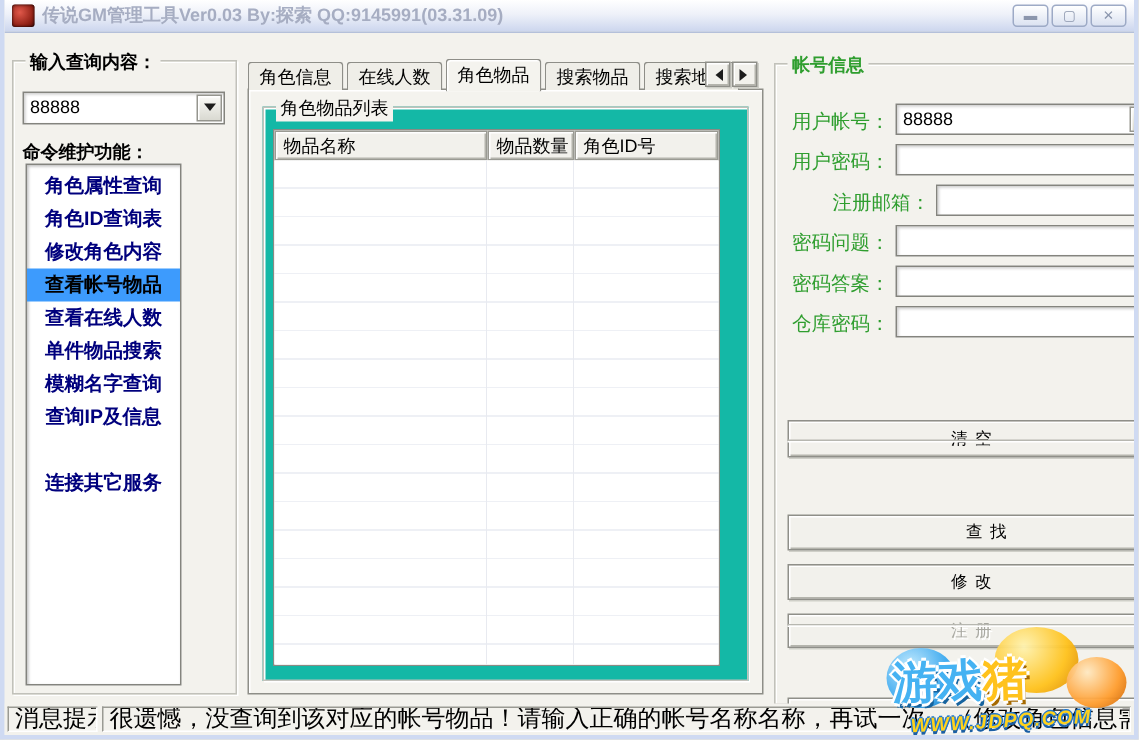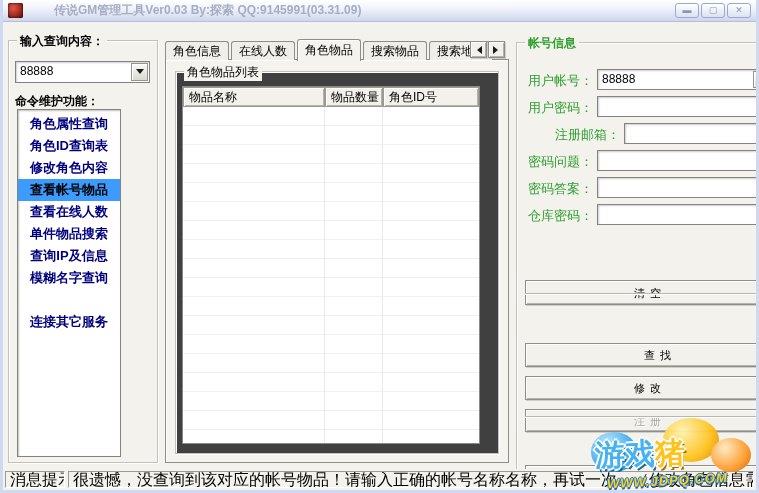--- a/index.html
+++ b/index.html
@@ -22,21 +22,21 @@
     display:flex; align-items:center; padding:0 5px; gap:5px;
   }
   .app-icon {
     width:15px; height:15px; border-radius:2px;
     background:radial-gradient(circle at 35% 35%, #e0584a, #8c1d12 70%, #4d0b06);
     box-shadow:inset 0 0 2px #000;
     flex:0 0 auto;
   }
   .title-text {
     flex:1; font-weight:bold; font-size:12px; color:#a6adc2;
-    white-space:nowrap; overflow:hidden;margin-left:26px;
+    white-space:nowrap; overflow:hidden;
   }
   .win-controls { display:flex; gap:2px; }
   .win-btn {
     width:24px; height:15px; border:1px solid #9daac6; border-radius:3px;
     background:linear-gradient(#ffffff,#dbe2f1);
     color:#8b96ad; font-size:9px; line-height:12px; text-align:center;
     font-weight:bold; cursor:default;
   }
 
   
@@ -99,21 +99,21 @@
     height:22px; line-height:21px; background:#f4f3ee;
     box-shadow:inset 1px 1px 0 #fff; margin-bottom:-1px; z-index:3; position:relative;
   }
   .tab-scroll { position:absolute; right:4px; top:3px; display:flex; gap:1px; z-index:4; }
   .spin-btn { width:17px; height:17px; display:flex; align-items:center; justify-content:center; }
   .tabpanel {
     position:absolute; left:0; top:21px; right:0; bottom:0;
     background:#f4f3ee; border:1px solid #8e8e88;
     box-shadow:inset 1px 1px 0 #fff; z-index:1;
   }
-  .grp-items { left:9px; top:11px; right:9px; bottom:8px; background:#404040; }
+  .grp-items { left:9px; top:11px; right:9px; bottom:8px; background:#14b8a6; }
   .grp-items .legend { background:#f4f3ee; }
   .itemtable { position:absolute; left:6px; top:14px; width:298px; height:358px; border:1px solid #8a8a84; background:#fff; box-shadow:inset 1px 1px 1px rgba(0,0,0,.2); }
   .thead { display:flex; height:20px; }
   .th {
     height:20px; line-height:19px; padding:0 5px; font-size:12px; text-align:left;
     background:#f2f1ec; border:1px solid #9a9a93;
     box-shadow:inset 1px 1px 0 #fff, inset -1px -1px 0 #b4b4ac;
     overflow:hidden; white-space:nowrap;
   }
   .th.c0 { width:142px; }
@@ -205,22 +205,22 @@
 
     <div class="lbl-cmd">命令维护功能：</div>
 
     <div class="sunken menu-list">
       <div class="menu-item">角色属性查询</div>
       <div class="menu-item">角色ID查询表</div>
       <div class="menu-item">修改角色内容</div>
       <div class="menu-item selected">查看帐号物品</div>
       <div class="menu-item">查看在线人数</div>
       <div class="menu-item">单件物品搜索</div>
+      <div class="menu-item">模糊名字查询</div>
       <div class="menu-item">查询IP及信息</div>
-      <div class="menu-item">模糊名字查询</div>
       <div class="menu-item"></div>
       <div class="menu-item">连接其它服务</div>
     </div>
   </div>
 
   <div class="tabctrl">
     <div class="tabstrip">
       <div class="tab">角色信息</div>
       <div class="tab">在线人数</div>
       <div class="tab active">角色物品</div>

